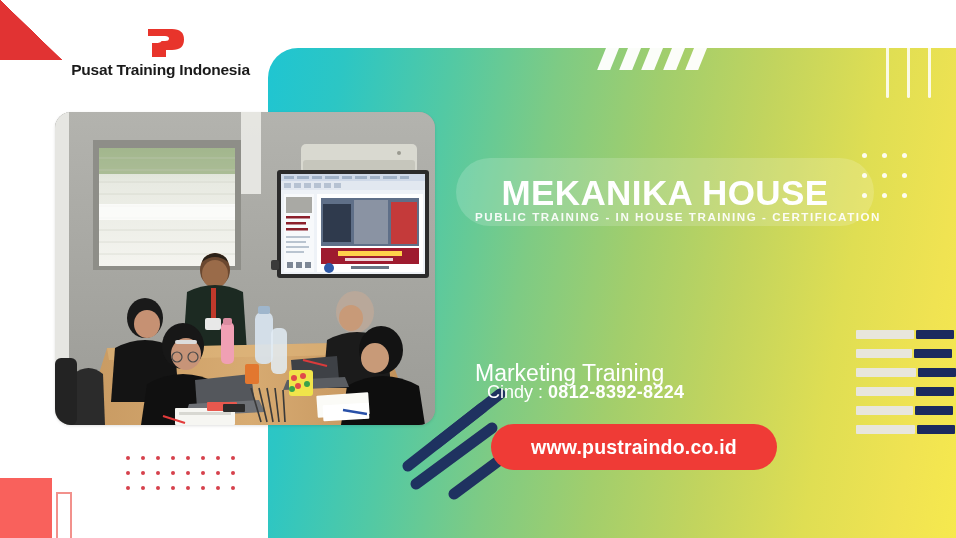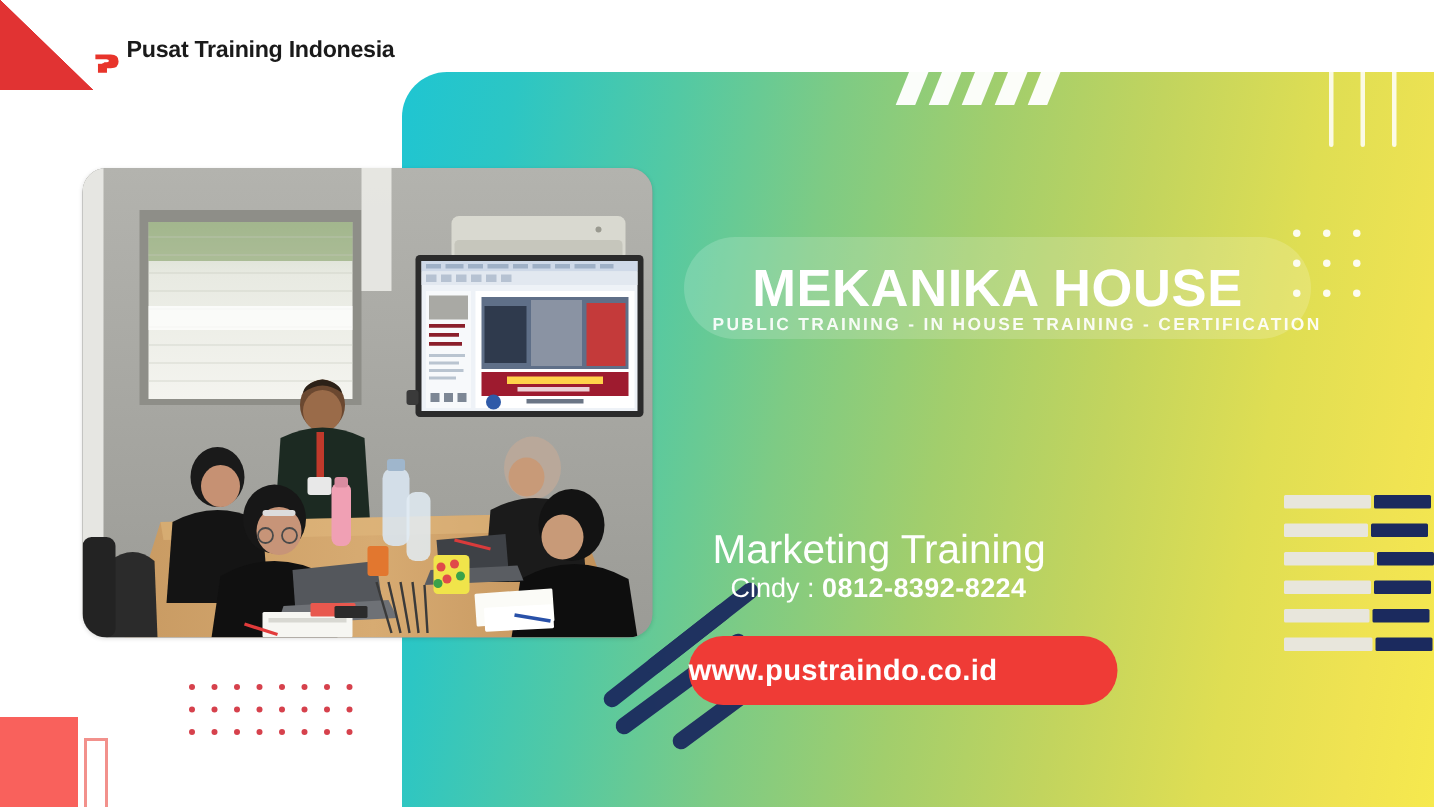--- a/index.html
+++ b/index.html
@@ -23,21 +23,21 @@
     background:#F9615C;
   }
   .red-square-outline {
     position:absolute; left:56px; top:492px; width:16px; height:46px;
     border:2.5px solid #F2918C; border-bottom:none; background:transparent;
   }
 
   
   .logo-block {
     position:absolute; left:58px; top:26px; width:205px; height:66px;
-    display:flex; flex-direction:row; gap:4px;
+    display:flex; flex-direction:column; align-items:center; gap:4px;
   }
   .logo-mark { width:52px; height:32px; display:block; }
   .logo-word {
     font-size:15.5px; font-weight:bold; color:#1A1A1A; letter-spacing:-0.2px;
     white-space:nowrap; line-height:1;
   }
 
   
   .panel {
     position:absolute; left:268px; top:48px; width:688px; height:490px;
@@ -85,32 +85,32 @@
   .title-pill {
     position:absolute; left:188px; top:110px; width:418px; height:68px;
     background:rgba(255,255,255,0.17); border-radius:34px;
     display:flex; align-items:center; justify-content:center;
   }
   .title-text {
     font-size:35px; font-weight:bold; color:#ffffff;
     letter-spacing:0.4px; white-space:nowrap; line-height:1;
   }
   .contact-role {
-    position:absolute; left:207px; top:302px;
-    font-size:27px; color:#ffffff; white-space:nowrap; line-height:1.2;
+    position:absolute; left:207px; top:312px;
+    font-size:23px; color:#ffffff; white-space:nowrap; line-height:1.2;
   }
   .contact-line {
     position:absolute; left:219px; top:334px;
     font-size:18px; color:#ffffff; white-space:nowrap; line-height:1.2;
   }
   .contact-line b { font-weight:bold; letter-spacing:0.3px; }
   .web-btn {
-    position:absolute; left:191px; top:376px; width:286px; height:46px;
+    position:absolute; left:223px; top:376px; width:286px; height:46px;
     background:#EF3B36; border-radius:24px;
-    display:flex; align-items:center; justify-content:flex-start;
+    display:flex; align-items:center; justify-content:center;
   }
   .web-btn span {
     font-size:19.5px; font-weight:bold; color:#ffffff; letter-spacing:0.2px;
   }
 
   
   .dot-grid-red {
     position:absolute; left:126px; top:456px;
     display:grid; grid-template-columns:repeat(8,4px); column-gap:11px; row-gap:11px;
   }

